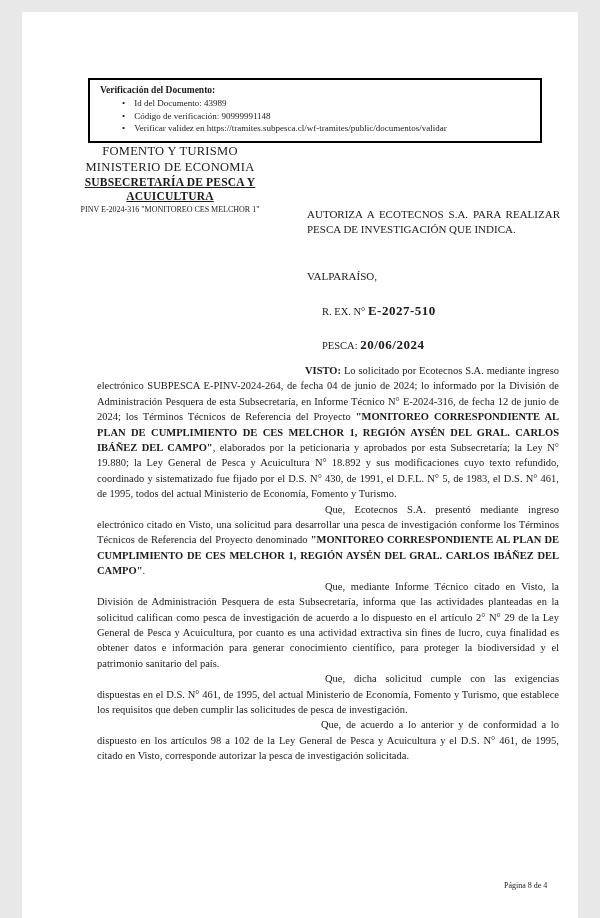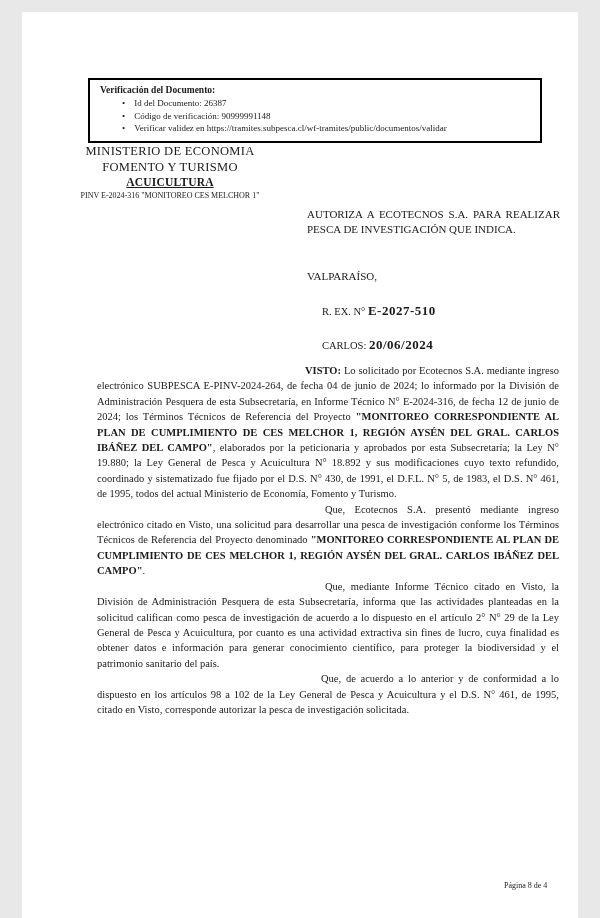--- a/index.html
+++ b/index.html
@@ -66,57 +66,59 @@
 </head>
 <body>
 
 <div class="page">
 
   <div class="verify-box">
     <div class="verify-title">Verificación del Documento:</div>
     <ul class="verify-list">
       <li class="verify-item">
         <span class="verify-bullet">•</span>
-        <span>Id del Documento: 26387</span>
+        <span>Id del Documento: 43989</span>
       </li>
       <li class="verify-item">
         <span class="verify-bullet">•</span>
         <span>Código de verificación: 90999991148</span>
       </li>
       <li class="verify-item">
         <span class="verify-bullet">•</span>
         <span>Verificar validez en https://tramites.subpesca.cl/wf-tramites/public/documentos/validar</span>
       </li>
     </ul>
   </div>
 
   <div class="letterhead">
+    <div class="ministry-line">FOMENTO Y TURISMO</div>
     <div class="ministry-line">MINISTERIO DE ECONOMIA</div>
-    <div class="ministry-line">FOMENTO Y TURISMO</div>
+    <div class="subsec-line">SUBSECRETARÍA DE PESCA Y</div>
     <div class="subsec-line">ACUICULTURA</div>
     <div class="project-ref">PINV E-2024-316 "MONITOREO CES MELCHOR 1"</div>
   </div>
 
   <div class="subject">AUTORIZA A ECOTECNOS S.A. PARA REALIZAR PESCA DE INVESTIGACIÓN QUE INDICA.</div>
   <div class="city">VALPARAÍSO,</div>
 
   <div class="res-line">
     <span>R. EX. N° </span><span class="res-num">E-2027-510</span>
   </div>
   <div class="fecha-line">
-    <span>CARLOS: </span><span class="fecha-val">20/06/2024</span>
+    <span>PESCA: </span><span class="fecha-val">20/06/2024</span>
   </div>
 
   <div class="body-text">
     <p class="para-visto"><span class="b">VISTO:</span><span> Lo solicitado por Ecotecnos S.A. mediante ingreso electrónico SUBPESCA E-PINV-2024-264, de fecha 04 de junio de 2024; lo informado por la División de Administración Pesquera de esta Subsecretaría, en Informe Técnico N° E-2024-316, de fecha 12 de junio de 2024; los Términos Técnicos de Referencia del Proyecto </span><span class="b">"MONITOREO CORRESPONDIENTE AL PLAN DE CUMPLIMIENTO DE CES MELCHOR 1, REGIÓN AYSÉN DEL GRAL. CARLOS IBÁÑEZ DEL CAMPO"</span><span>, elaborados por la peticionaria y aprobados por esta Subsecretaría; la Ley N° 19.880; la Ley General de Pesca y Acuicultura N° 18.892 y sus modificaciones cuyo texto refundido, coordinado y sistematizado fue fijado por el D.S. N° 430, de 1991, el D.F.L. N° 5, de 1983, el D.S. N° 461, de 1995, todos del actual Ministerio de Economía, Fomento y Turismo.</span></p>
 
 
     <p class="para-q1"><span>Que, Ecotecnos S.A. presentó mediante ingreso electrónico citado en Visto, una solicitud para desarrollar una pesca de investigación conforme los Términos Técnicos de Referencia del Proyecto denominado </span><span class="b">"MONITOREO CORRESPONDIENTE AL PLAN DE CUMPLIMIENTO DE CES MELCHOR 1, REGIÓN AYSÉN DEL GRAL. CARLOS IBÁÑEZ DEL CAMPO"</span><span>.</span></p>
 
     <p class="para-q2">Que, mediante Informe Técnico citado en Visto, la División de Administración Pesquera de esta Subsecretaría, informa que las actividades planteadas en la solicitud califican como pesca de investigación de acuerdo a lo dispuesto en el artículo 2° N° 29 de la Ley General de Pesca y Acuicultura, por cuanto es una actividad extractiva sin fines de lucro, cuya finalidad es obtener datos e información para generar conocimiento científico, para proteger la biodiversidad y el patrimonio sanitario del país.</p>
 
+    <p class="para-q3">Que, dicha solicitud cumple con las exigencias dispuestas en el D.S. N° 461, de 1995, del actual Ministerio de Economía, Fomento y Turismo, que establece los requisitos que deben cumplir las solicitudes de pesca de investigación.</p>
 
     <p class="para-q4">Que, de acuerdo a lo anterior y de conformidad a lo dispuesto en los artículos 98 a 102 de la Ley General de Pesca y Acuicultura y el D.S. N° 461, de 1995, citado en Visto, corresponde autorizar la pesca de investigación solicitada.</p>
   </div>
 
   <div class="footer-page">Página 8 de 4</div>
 
 </div>
 
 </body></html>

